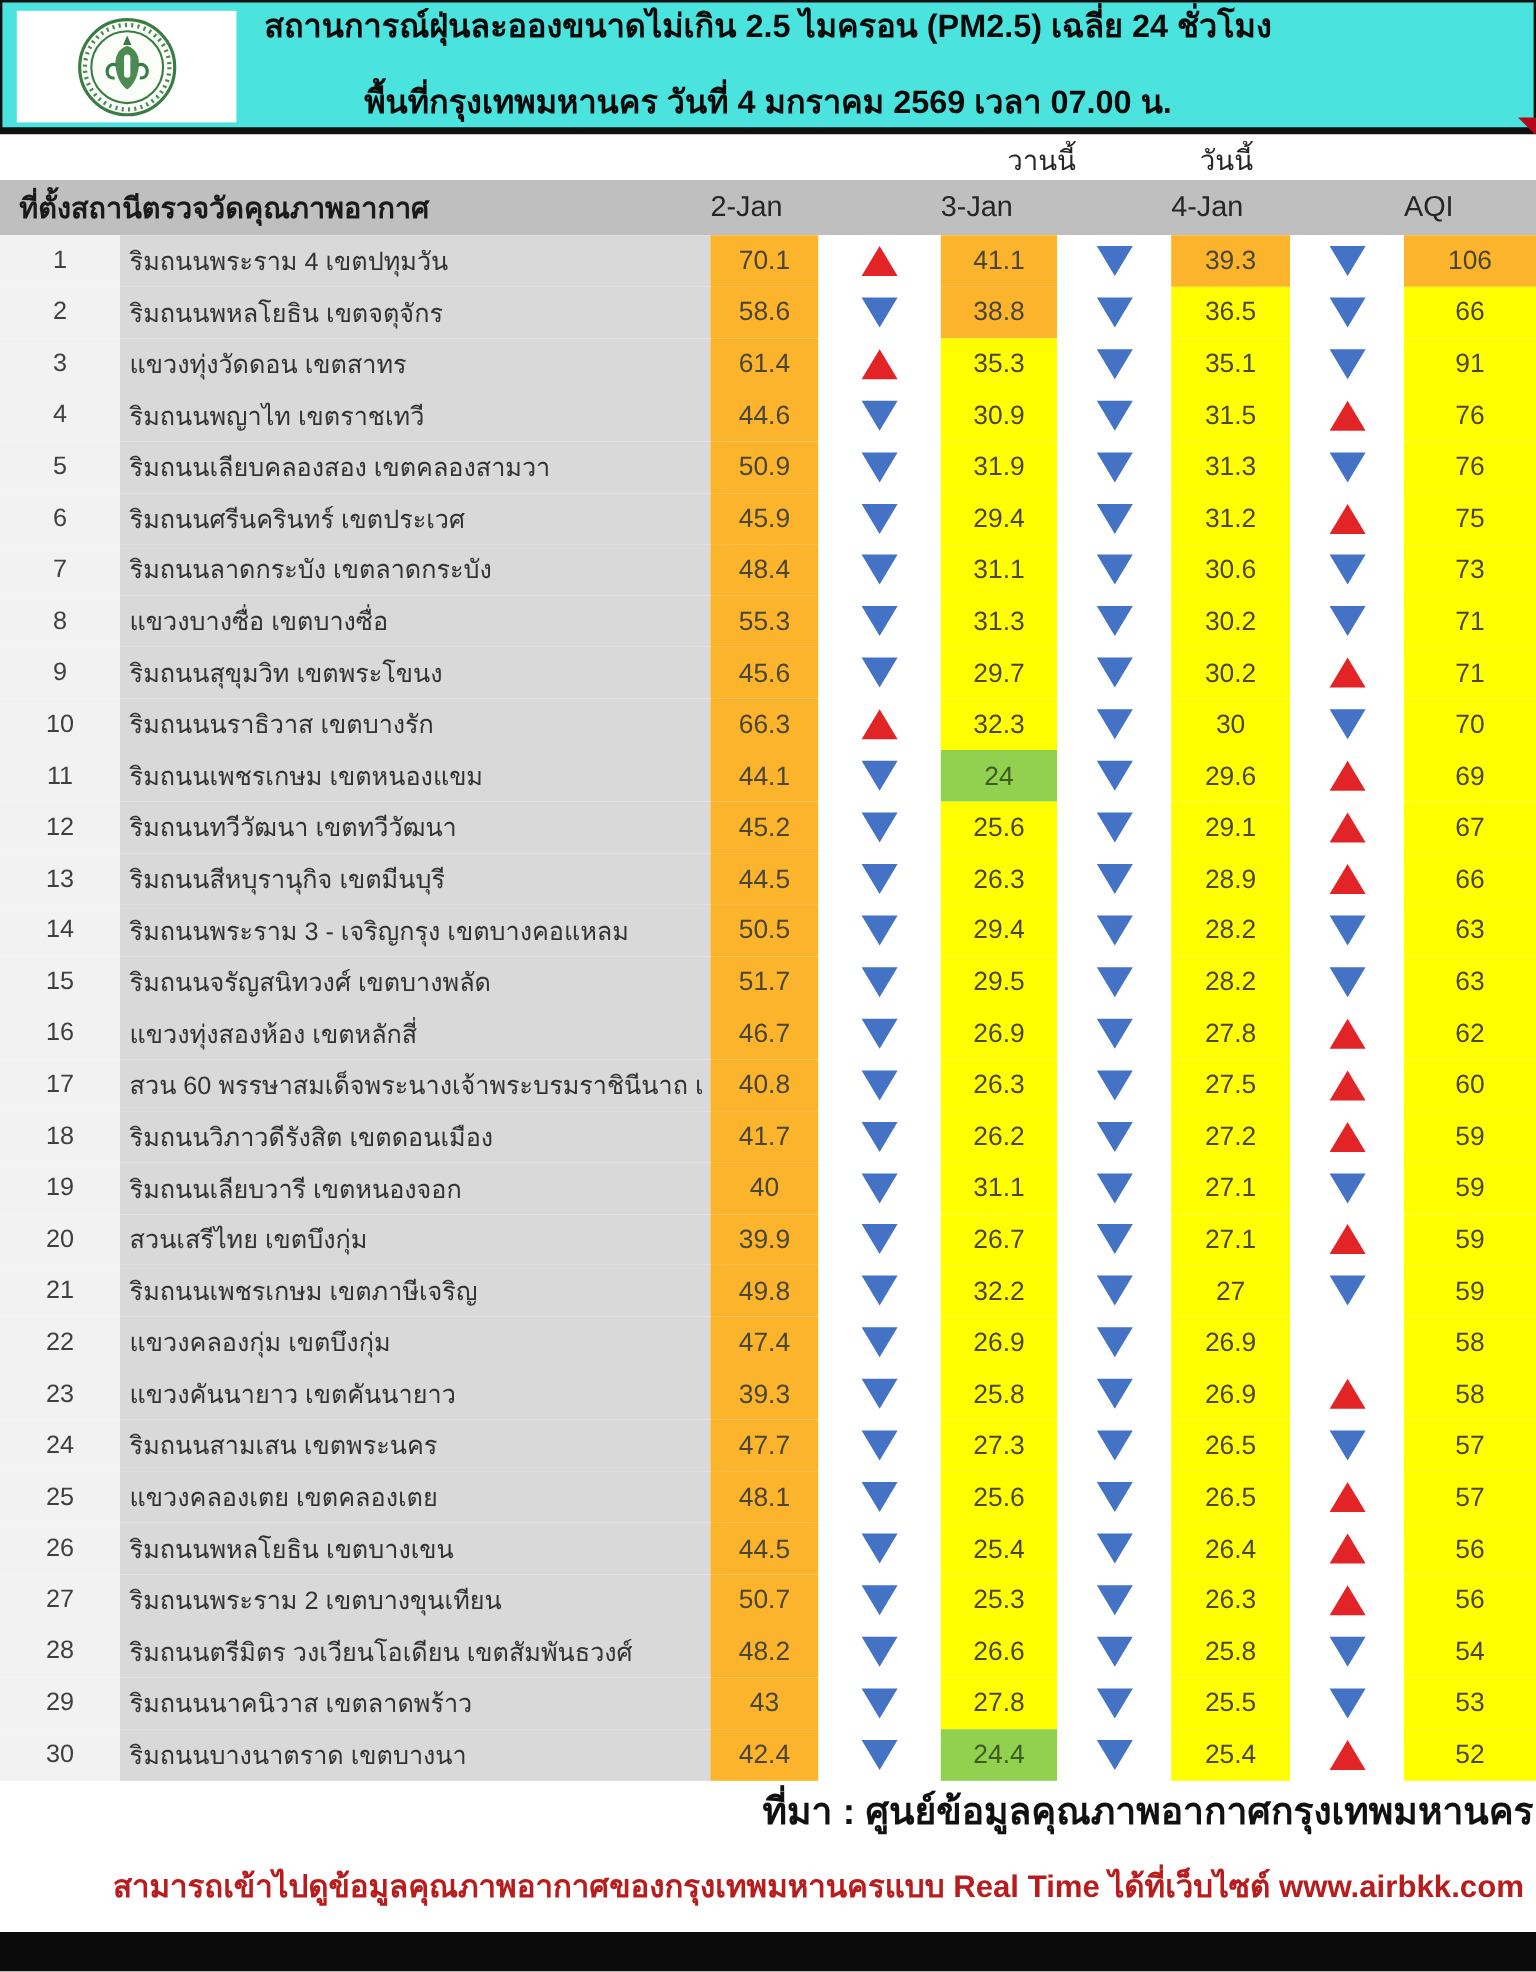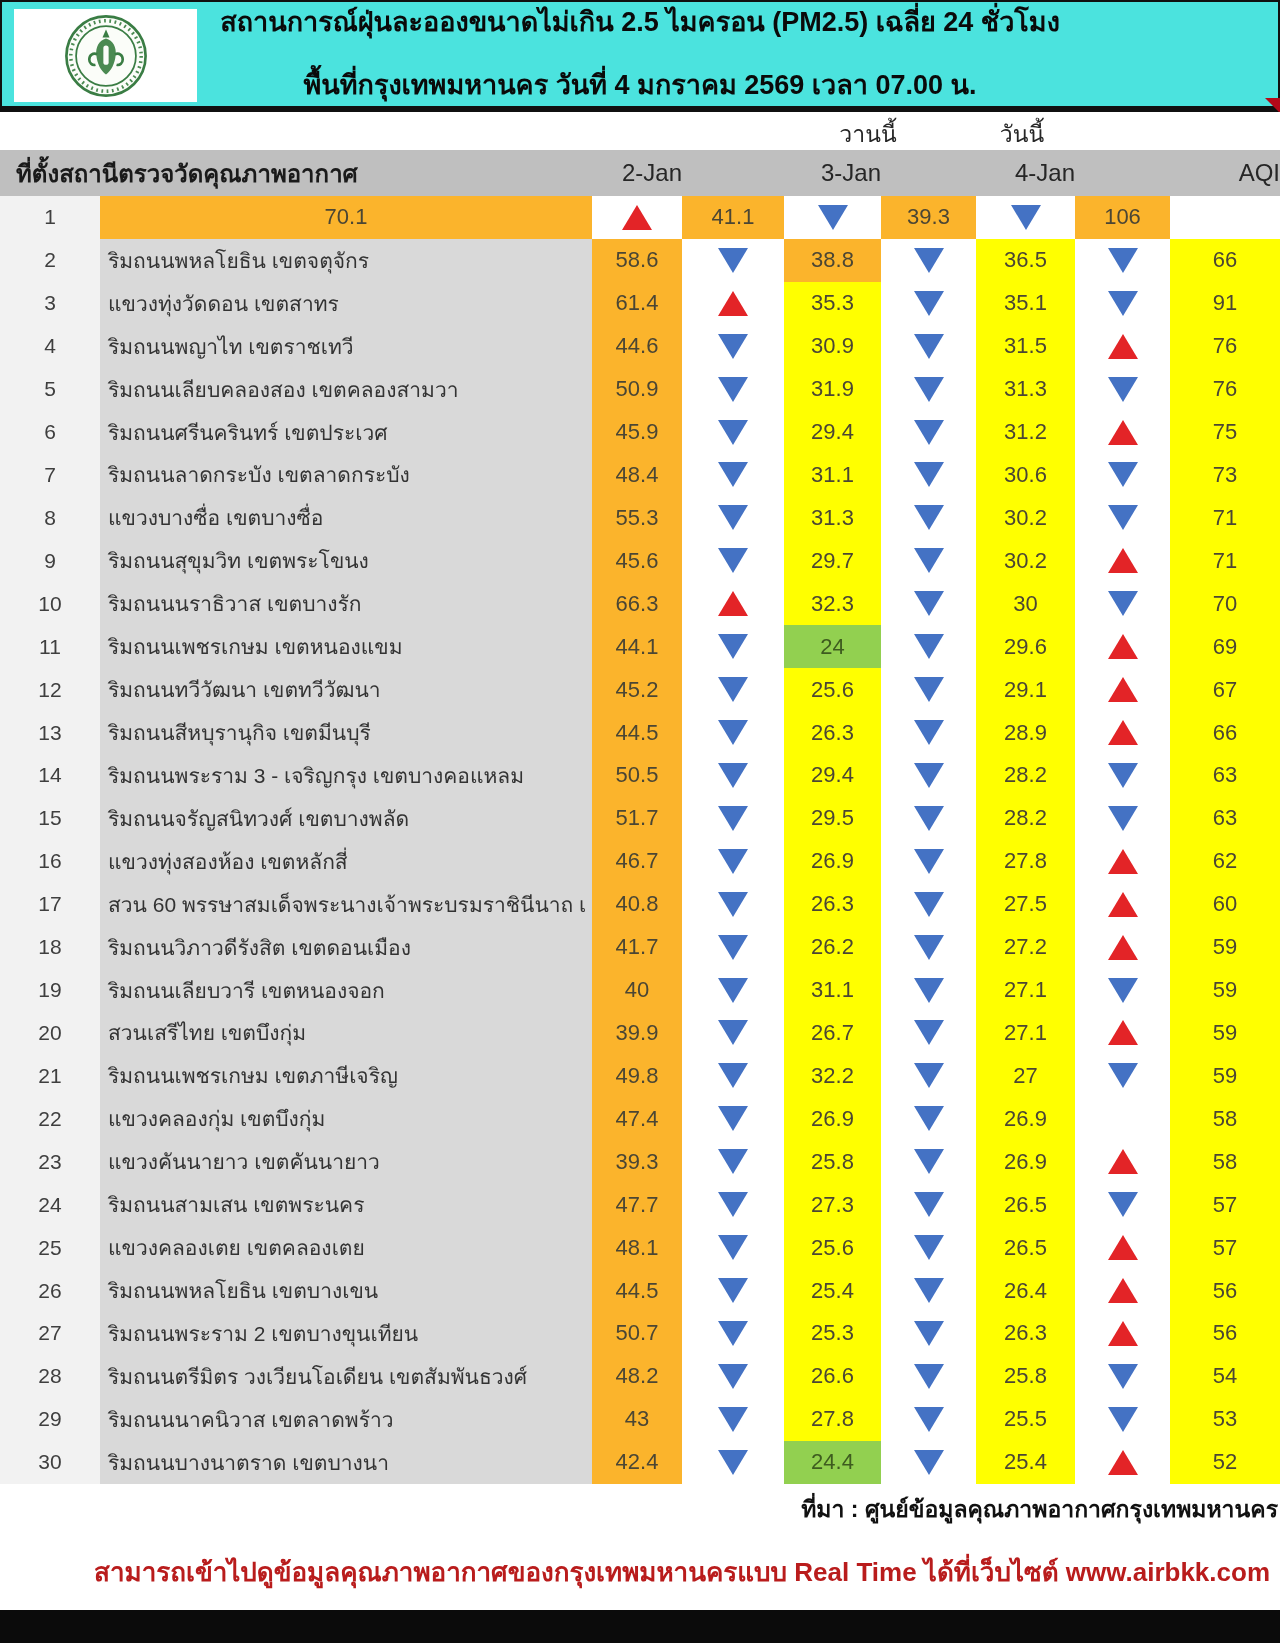--- a/index.html
+++ b/index.html
@@ -40,42 +40,42 @@
     display: grid;
     grid-template-columns: 100px 492px 90px 102px 97px 95px 99px 95px 110px;
   }
 
   
   .colheader { width: 1280px; height: 46px; background: var(--col-header-bg); align-items: center; }
   .colheader .station-h {
     grid-column: 1 / span 2; font-weight: bold; font-size: 24px; color: #1a1a1a;
     padding-left: 16px; white-space: nowrap; overflow: hidden;
   }
-  .colheader .date-h { text-align: right; font-size: 24px; color: #262626; }
+  .colheader .date-h { text-align: left; font-size: 24px; color: #262626; }
 
   
   .tbody { width: 1280px; }
   .row { height: 42.933px; }
   .c { display: flex; align-items: center; overflow: hidden; }
   .c.no { justify-content: center; background: var(--no-bg); font-size: 21px; color: #3f3f3f; }
   .c.station { background: var(--station-bg); font-size: 21px; color: #333; padding-left: 8px; white-space: nowrap; }
   .c.val { justify-content: center; font-size: 22px; color: #4b4634; }
   .c.arr { justify-content: center; background: #fff; }
   .bg-orange { background: var(--orange); }
   .bg-yellow { background: var(--yellow); }
   .bg-green  { background: var(--green); color: #3e5c1f !important; }
 
   .tri { display: block; width: 0; height: 0; }
   .tri-up   { border-left: 15px solid transparent; border-right: 15px solid transparent; border-bottom: 25px solid var(--arrow-up); }
   .tri-down { border-left: 15px solid transparent; border-right: 15px solid transparent; border-top: 25px solid var(--arrow-down); }
 
   
   .footer-source {
     width: 1280px; height: 50px; display: flex; align-items: center; justify-content: flex-end;
-    font-size: 23px; font-weight: bold; color: #111; padding-right: 2px; white-space: nowrap;
+    font-size: 31px; font-weight: bold; color: #111; padding-right: 2px; white-space: nowrap;
   }
   .footer-realtime {
     width: 1280px; height: 76px; display: flex; align-items: center; justify-content: flex-end;
     font-size: 26px; font-weight: bold; color: #b91c1c; padding-right: 10px; white-space: nowrap;
   }
   .bottom-bar { width: 1280px; height: 33px; background: #0b0b0b; }
 </style>
 </head>
 <body>
 
@@ -113,20 +113,21 @@
     <div class="date-h">3-Jan</div>
     <div></div>
     <div class="date-h">4-Jan</div>
     <div></div>
     <div class="date-h">AQI</div>
   </div>
 
   <div class="tbody">
       <div class="row grid-cols">
         <div class="c no">1</div>
+        <div class="c station">ริมถนนพระราม 4 เขตปทุมวัน</div>
         <div class="c val bg-orange">70.1</div>
         <div class="c arr">
           <span class="tri tri-up"></span>
         </div>
         <div class="c val bg-orange">41.1</div>
         <div class="c arr">
           <span class="tri tri-down"></span>
         </div>
         <div class="c val bg-orange">39.3</div>
         <div class="c arr">

